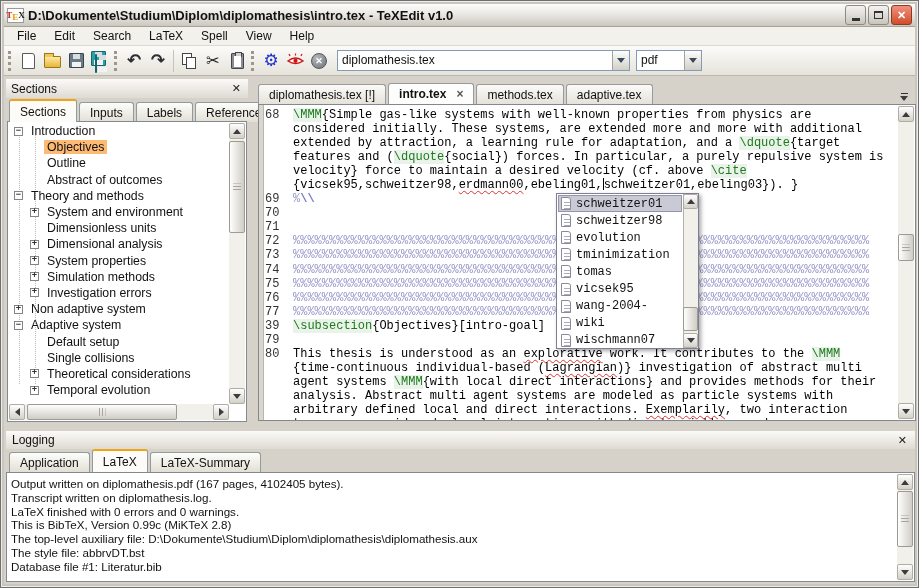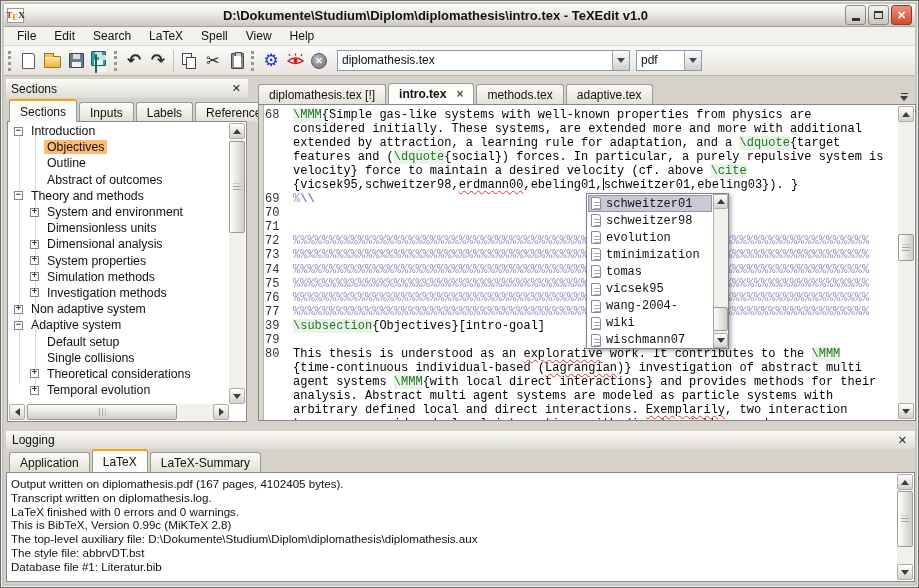--- a/index.html
+++ b/index.html
@@ -6,21 +6,21 @@
   *{box-sizing:border-box;}
   #win{position:relative;width:919px;height:588px;background:#D6D2CA;border:1px solid #6F6E72;
        box-shadow:inset 0 0 0 1px #EDEBE5, inset 0 0 0 3px #C9C6BE;overflow:hidden;}
 
   
   #titlebar{position:absolute;left:3px;top:3px;right:3px;height:23px;display:flex;align-items:center;
     background:linear-gradient(#FDFDFC,#E9E7E1 48%,#CBC8C0);border-bottom:1px solid #A5A29A;padding:0 3px;}
   #appicon{width:17px;height:15px;background:#fff;border:1px solid #9a9a9a;margin-right:4px;
     font:bold 9px "Liberation Serif",serif;display:flex;align-items:center;justify-content:center;letter-spacing:0;}
   #appicon .t1{color:#CC2020;} #appicon .t2{color:#E0A000;position:relative;top:2px;} #appicon .t3{color:#222;}
-  #title-text{flex:1;font:bold 13px "Liberation Sans",sans-serif;color:#111;white-space:nowrap;overflow:hidden;text-align:center;}
+  #title-text{flex:1;font:bold 13px "Liberation Sans",sans-serif;color:#111;white-space:nowrap;overflow:hidden;}
   .tbtn{width:21px;height:20px;margin-left:2px;border-radius:3px;display:flex;align-items:center;justify-content:center;
     border:1px solid #8E8A80;background:linear-gradient(#F4F3F1,#C9C5BC);font:bold 11px "Liberation Sans",sans-serif;color:#333;}
   .tbtn.close{border-color:#8E3A26;background:linear-gradient(#F0917E,#D24C2A);color:#fff;}
   .glyph-min{width:8px;height:3px;background:#333;margin-top:9px;}
   .glyph-max{width:9px;height:8px;border:1px solid #333;border-top:2px solid #333;}
 
   
   #menubar{position:absolute;left:3px;top:26px;right:3px;height:19px;background:#F3F1EC;display:flex;align-items:center;
     border-bottom:1px solid #DCD9D1;padding-left:4px;}
   .menu-item{padding:2px 9px;font:12px "Liberation Sans",sans-serif;color:#111;}
@@ -106,21 +106,21 @@
   .crow{display:flex;white-space:pre;}
   .ln{width:28px;text-align:right;padding-right:20px;color:#333;flex:none;}
   .cd{white-space:pre;}
   .sm{color:#1E7A1E;font-weight:normal;background:#E9F3E9;}
   .sc{color:#9695C9;}
   .sb2{color:#7A78C9;font-weight:bold;}
   .ssp{text-decoration:underline;text-decoration-style:wavy;text-decoration-color:#E03030;text-decoration-thickness:1px;text-underline-offset:2px;}
   .caret{display:inline-block;width:1px;height:12px;background:#000;vertical-align:-2px;}
 
   
-  #popup{position:absolute;left:585px;top:192px;width:143px;height:156px;background:#fff;border:1px solid #7E7E94;
+  #popup{position:absolute;left:555px;top:192px;width:143px;height:156px;background:#fff;border:1px solid #7E7E94;
      box-shadow:2px 2px 4px rgba(0,0,0,0.35);z-index:5;}
   #popup-list{position:absolute;left:1px;top:1px;right:16px;bottom:1px;overflow:hidden;}
   .pitem{height:17.1px;display:flex;align-items:center;font:12px "Liberation Mono",monospace;color:#111;padding-left:3px;white-space:nowrap;}
   .pitem.selected{background:#C9CAD6;box-shadow:inset 0 0 0 1px #9496A8;}
   .picon{width:10px;height:13px;background:#fff;border:1px solid #8A8A9A;border-radius:0 3px 0 0;margin-right:5px;flex:none;
      background-image:repeating-linear-gradient(to bottom,transparent 0 2px,#AAB 2px 3px);background-size:6px 100%;background-position:2px 2px;background-repeat:no-repeat;}
   #popup-sb{position:absolute;top:0;right:0;bottom:0;width:15px;background:#F2F0EA;border-left:1px solid #B5B2AC;}
 
   
   #logging-header{position:absolute;left:5px;top:430px;width:909px;height:18px;display:flex;align-items:center;
@@ -271,21 +271,21 @@
         <div class="trow" style="padding-left: 22px;">
           <span class="tg">+</span>
           <span class="tlabel">System properties</span>
         </div>
         <div class="trow" style="padding-left: 22px;">
           <span class="tg">+</span>
           <span class="tlabel">Simulation methods</span>
         </div>
         <div class="trow" style="padding-left: 22px;">
           <span class="tg">+</span>
-          <span class="tlabel">Investigation methods</span>
+          <span class="tlabel">Investigation errors</span>
         </div>
         <div class="trow" style="padding-left: 6px;">
           <span class="tg">+</span>
           <span class="tlabel">Non adaptive system</span>
         </div>
         <div class="trow" style="padding-left: 6px;">
           <span class="tg">−</span>
           <span class="tlabel">Adaptive system</span>
         </div>
         <div class="trow" style="padding-left: 36px;">

